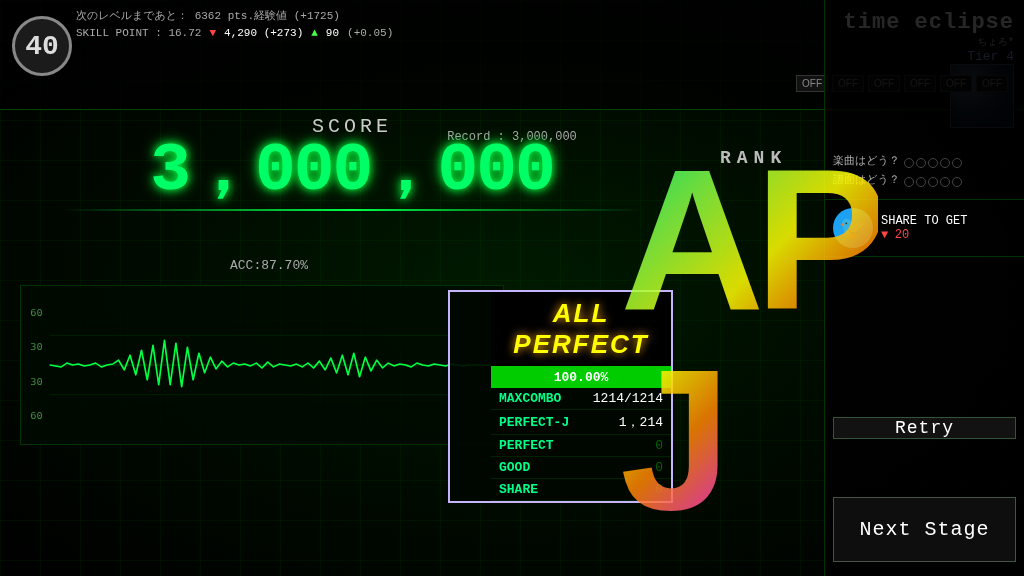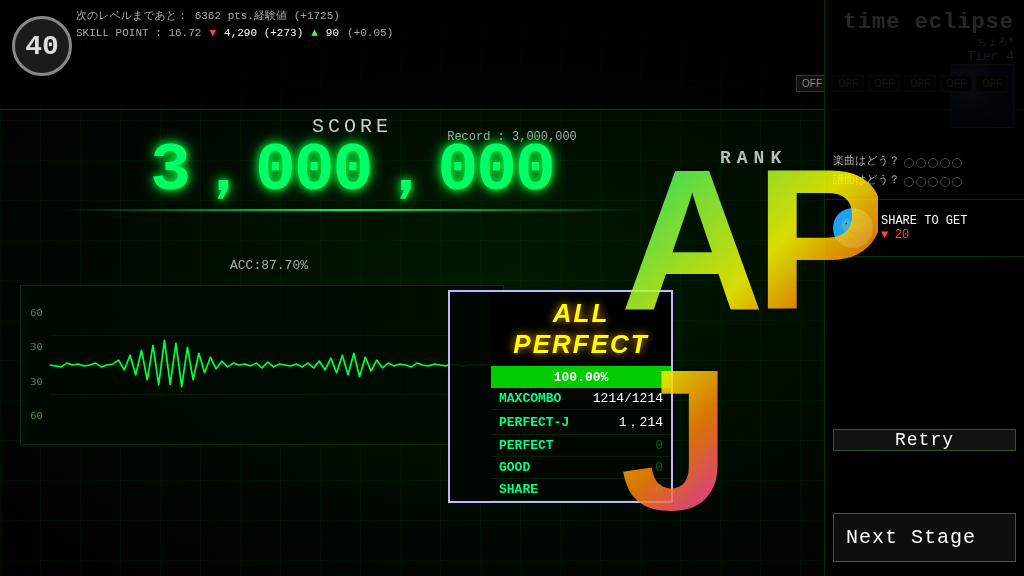--- a/index.html
+++ b/index.html
@@ -428,25 +428,26 @@
       color: #fff;
       font-size: 18px;
       text-align: center;
       cursor: pointer;
       font-family: 'Courier New', monospace;
       letter-spacing: 1px;
     }
 
     .next-stage-btn {
       margin: 6px 8px;
-      padding: 12px;
+      padding: 20px;
       background: rgba(15,15,15,0.95);
       border: 1px solid #445544;
       color: #fff;
       font-size: 20px;
+      text-align: center;
       cursor: pointer;
       font-family: 'Courier New', monospace;
       letter-spacing: 1px;
     }
 
     .spacer { flex: 1; }
 
     
     .score-digits {
       display: flex;

